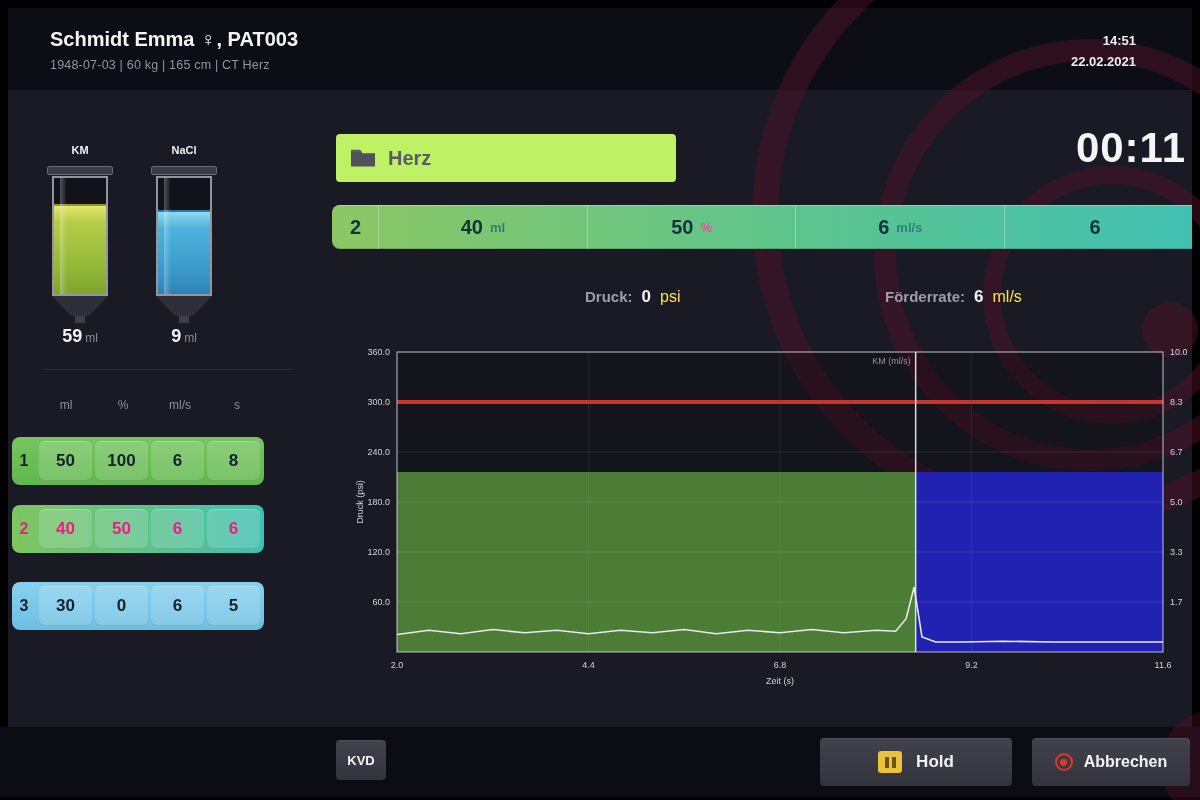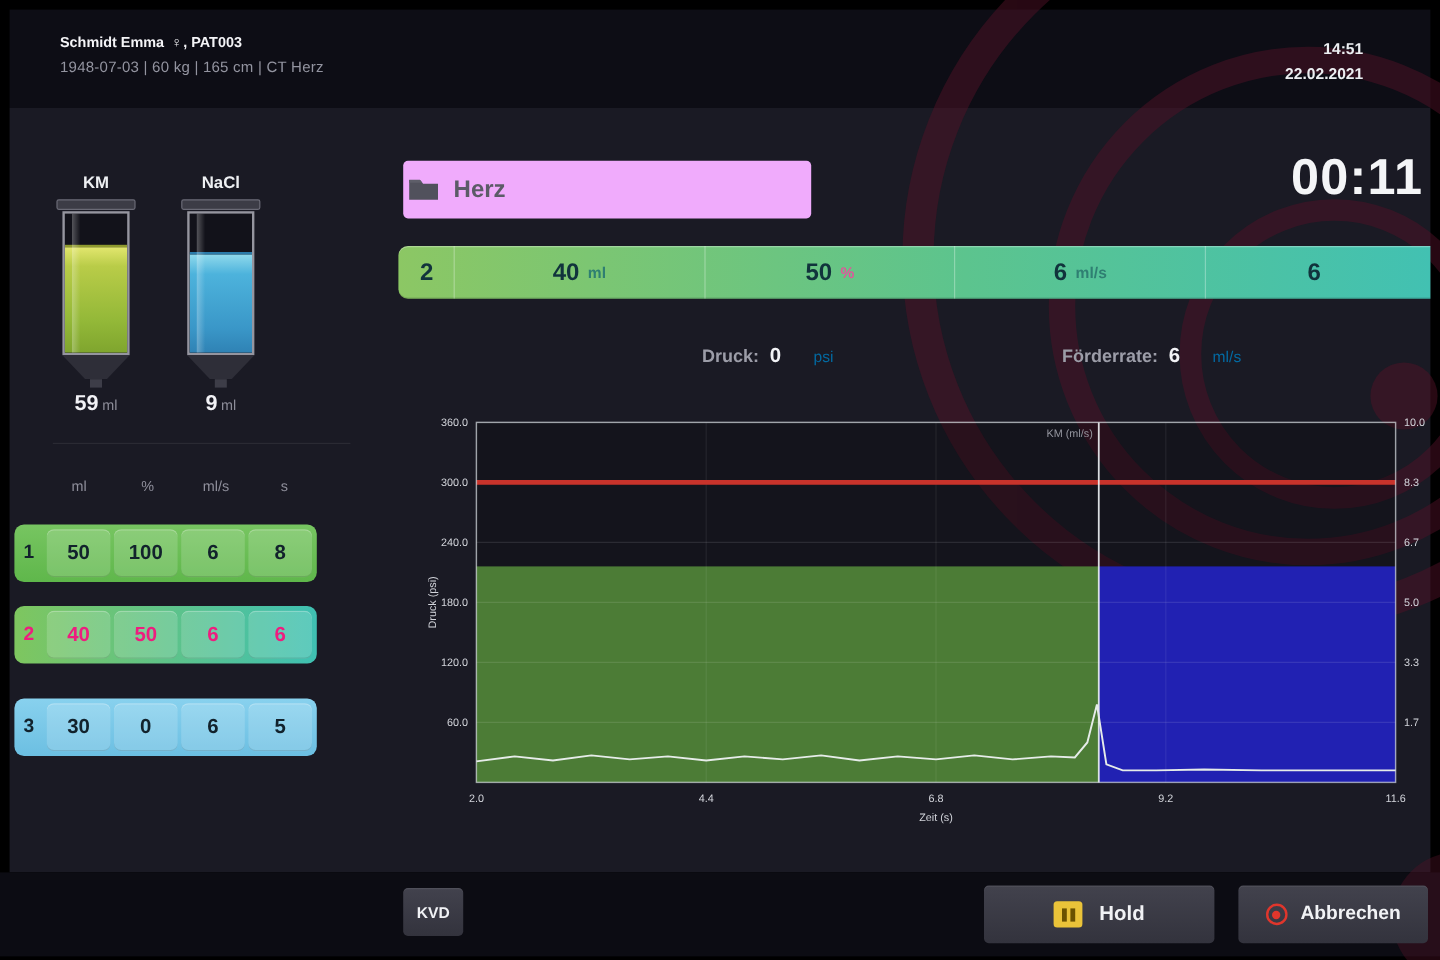--- a/index.html
+++ b/index.html
@@ -18,27 +18,27 @@
   
   .topbar-bg{position:absolute;left:8px;top:8px;right:8px;height:82px;background:#0d0d15;z-index:0;}
   .content-bg{position:absolute;left:8px;top:90px;right:8px;height:637px;background:#1a1a24;z-index:0;}
   .footer-bg{position:absolute;left:0;top:727px;right:0;height:70px;background:#0c0c13;z-index:0;}
   .watermark{position:absolute;left:0;top:0;z-index:1;pointer-events:none;}
   .ui{position:absolute;inset:0;z-index:2;}
   .ui > *{position:absolute;}
 
   
   .patient{left:50px;top:28px;}
-  .p-line1{font-size:12px;font-weight:bold;color:#f4f4f7;}
+  .p-line1{font-size:20px;font-weight:bold;color:#f4f4f7;}
   .p-gender{margin:0 1px 0 6px;}
   .p-line2{margin-top:7px;font-size:12.5px;color:#9394a0;letter-spacing:.2px;}
   .clock{right:64px;top:30px;text-align:right;font-size:13px;font-weight:bold;color:#eceff2;line-height:21px;}
 
   
-  .syr-label{width:64px;top:144px;text-align:center;font-size:14px;font-weight:bold;color:#eef0f3;}
+  .syr-label{width:64px;top:144px;text-align:center;font-size:11px;font-weight:bold;color:#eef0f3;}
   .syr-label.km{left:48px;} .syr-label.nacl{left:152px;}
   .syringe{width:56px;top:166px;}
   .syringe.km{left:52px;} .syringe.nacl{left:156px;}
   .flange{height:7px;margin:0 -5px;background:#3c3c46;border:1px solid #6a6a76;border-radius:2px;}
   .syr-body{height:116px;margin-top:1px;border:2px solid #95959f;background:#12121a;position:relative;overflow:hidden;}
   .liquid{position:absolute;left:0;right:0;bottom:0;}
   .liquid.km-liq{top:22%;background:linear-gradient(180deg,#e2e66e 0%,#b9cc48 18%,#93b838 70%,#7fa52e 100%);border-top:2px solid #8f9a2e;}
   .liquid.nacl-liq{top:28%;background:linear-gradient(180deg,#8fd9ec 0%,#4db3dc 20%,#3a97c8 75%,#2f82b4 100%);border-top:2px solid #2b7aa8;}
   .shine{position:absolute;top:0;bottom:0;left:6px;width:7px;background:linear-gradient(90deg,rgba(255,255,255,.28),rgba(255,255,255,0));}
   .cone{height:20px;background:#2e2e38;clip-path:polygon(0 0,100% 0,66% 100%,34% 100%);}
@@ -52,33 +52,33 @@
   
   .tbl-head{left:12px;top:398px;width:252px;display:grid;grid-template-columns:24px repeat(4,1fr);gap:3px;font-size:12px;color:#8f8f9b;text-align:center;}
   .prow{left:12px;width:252px;height:48px;border-radius:8px;display:grid;grid-template-columns:24px repeat(4,1fr);gap:3px;padding:4px 4px 4px 0;box-sizing:border-box;cursor:pointer;}
   .prow .pnum{display:flex;align-items:center;justify-content:center;font-size:16px;font-weight:bold;}
   .prow .cell{display:flex;align-items:center;justify-content:center;font-size:17px;font-weight:bold;background:rgba(255,255,255,.16);border-radius:6px;box-shadow:inset 0 1px 0 rgba(255,255,255,.25),inset 0 -1px 0 rgba(0,0,0,.12);}
   .prow-km{top:437px;background:linear-gradient(180deg,#77c561,#5fb74b);color:#12222c;}
   .prow-active{top:505px;background:linear-gradient(90deg,#7ec65f,#3fc0b2);color:var(--active-text-magenta);}
   .prow-nacl{top:582px;background:linear-gradient(180deg,#88d1ee,#6cbfe2);color:#12222c;}
 
   
-  .herz-btn{left:336px;top:134px;width:340px;height:48px;background:#f0abfc;border:none;border-radius:4px;display:flex;align-items:center;gap:12px;padding-left:4px;color:#5b5b67;font-size:20px;font-weight:bold;font-family:inherit;cursor:pointer;}
+  .herz-btn{left:336px;top:134px;width:340px;height:48px;background:#bef264;border:none;border-radius:4px;display:flex;align-items:center;gap:12px;padding-left:14px;color:#5b5b67;font-size:20px;font-weight:bold;font-family:inherit;cursor:pointer;}
   .timer{right:14px;top:124px;font-size:42px;font-weight:bold;color:#f4f5f7;letter-spacing:1px;}
   .phase-bar{left:332px;top:205px;right:8px;height:44px;border-radius:8px 0 0 8px;overflow:hidden;display:grid;grid-template-columns:46px 1fr 1fr 1fr .9fr;background:linear-gradient(90deg,#8cc764 0%,#5cc48e 55%,#42c1b2 100%);box-shadow:inset 0 1px 0 rgba(255,255,255,.3),inset 0 -1px 0 rgba(0,0,0,.15);}
   .pb-num{display:flex;align-items:center;padding-left:18px;font-size:20px;font-weight:bold;color:#11333c;}
   .seg{display:flex;align-items:center;justify-content:center;gap:7px;border-left:1px solid rgba(255,255,255,.3);}
   .seg b{font-size:20px;color:#11333c;}
   .seg i{font-style:normal;font-size:13px;font-weight:bold;color:var(--unit-teal);}
   .phase-bar .seg:nth-child(3) i{color:var(--percent-pink);}
 
   .stat{top:287px;display:flex;align-items:baseline;gap:9px;}
   .stat .lbl{font-size:15px;font-weight:bold;color:#9c9da8;}
   .stat .val{font-size:17px;font-weight:bold;color:#f2f3f6;}
-  .stat .unit{font-size:13px;color:#0369a1;margin-left:18px;}
+  .stat .unit{font-size:16px;color:#fde047;}
   .stat-pressure{left:585px;} .stat-flow{left:885px;}
 
   .chart-wrap{left:397px;top:352px;width:766px;height:367px;}
   .chart-wrap svg{display:block;overflow:visible;}
   .ctick{font-size:9px;fill:#d2d4da;font-family:"Liberation Sans",sans-serif;}
   .dim{fill:#94959e;}
 
   
   .fbtn{display:flex;align-items:center;border:none;border-radius:4px;background:linear-gradient(180deg,#42424d,#33333d);color:#f1f2f5;font-family:inherit;font-weight:bold;cursor:pointer;box-shadow:inset 0 1px 0 rgba(255,255,255,.08);}
   .skip{left:12px;top:738px;width:252px;height:48px;gap:14px;padding-left:16px;font-size:16px;}

